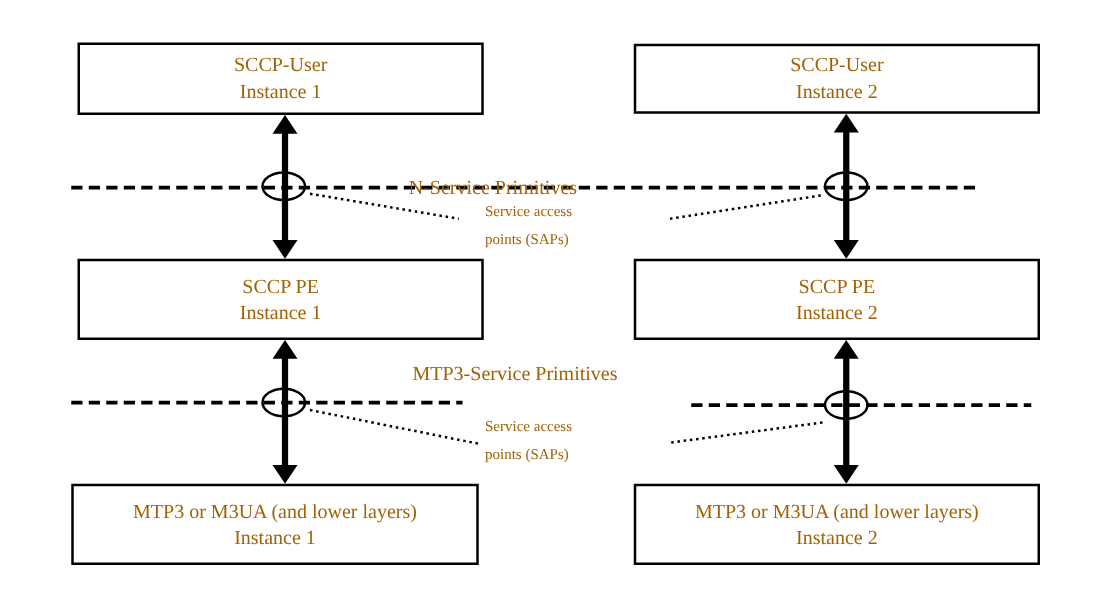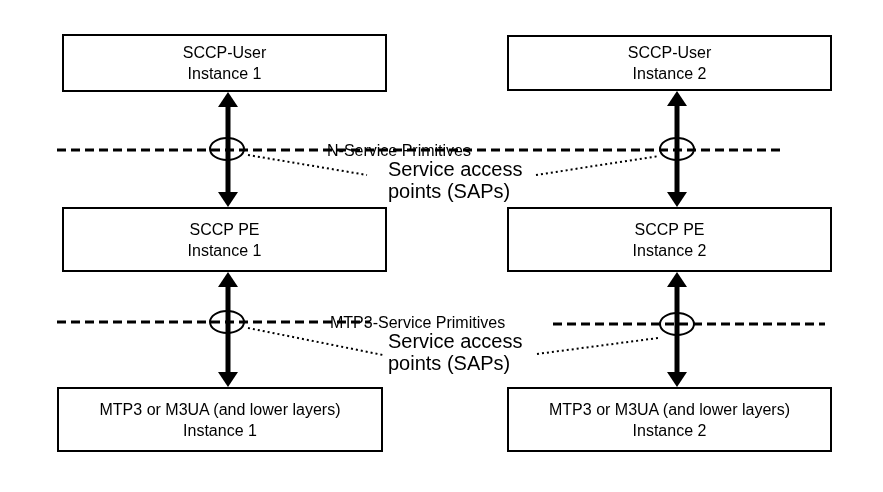--- a/index.html
+++ b/index.html
@@ -5,22 +5,22 @@
   html, body {
     margin: 0;
     padding: 0;
     background: #ffffff;
   }
   #canvas {
     position: relative;
     width: 883px;
     height: 492px;
     background: #ffffff;
-    font-family: Liberation Sans, sans-serif;
-    color: #000000;
+    font-family: Liberation Serif, serif;
+    color: #a16207;
     overflow: hidden;
   }
   #shapes {
     position: absolute;
     left: 0;
     top: 0;
     width: 883px;
     height: 492px;
   }
   .box {
@@ -37,21 +37,21 @@
     line-height: 21px;
   }
   .label {
     position: absolute;
     font-size: 16px;
     line-height: 19px;
     white-space: nowrap;
   }
   .label-2line {
     position: absolute;
-    font-size: 20px;
+    font-size: 12px;
     line-height: 22px;
     white-space: nowrap;
   }
   .label-2line span { display: block; }
 </style>
 </head>
 <body>
 
 <div id="canvas">
 
@@ -126,20 +126,20 @@
     <span>Instance 2</span>
   </div>
 
   <div class="label" style="left:327px; top:113px;margin-top:28px;">N-Service Primitives</div>
 
   <div class="label-2line" style="left:388px; top:158px;">
     <span>Service access</span>
     <span>points (SAPs)</span>
   </div>
 
-  <div class="label" style="left:330px; top:290px;margin-top:23px;">MTP3-Service Primitives</div>
+  <div class="label" style="left:330px; top:290px;">MTP3-Service Primitives</div>
 
   <div class="label-2line" style="left:388px; top:330px;">
     <span>Service access</span>
     <span>points (SAPs)</span>
   </div>
 
 </div>
 
 </body></html>

